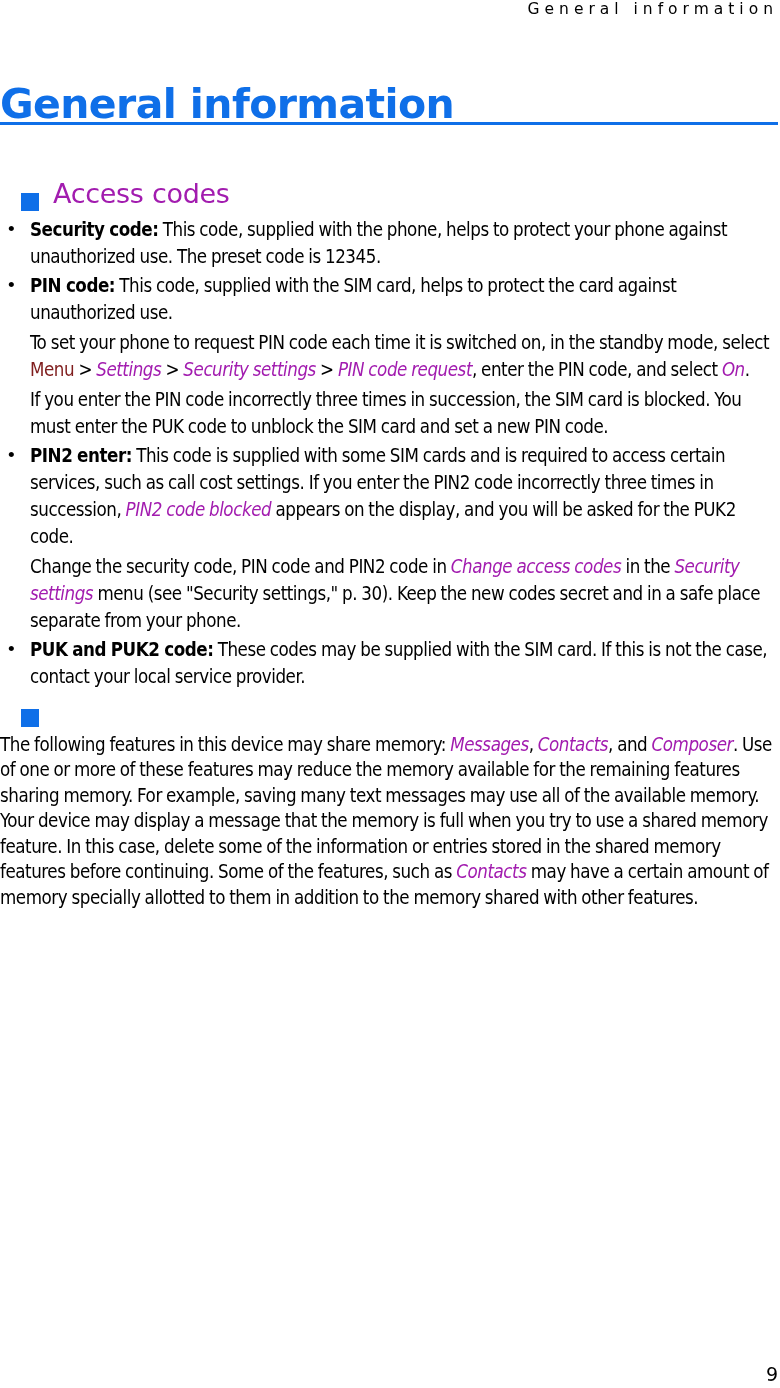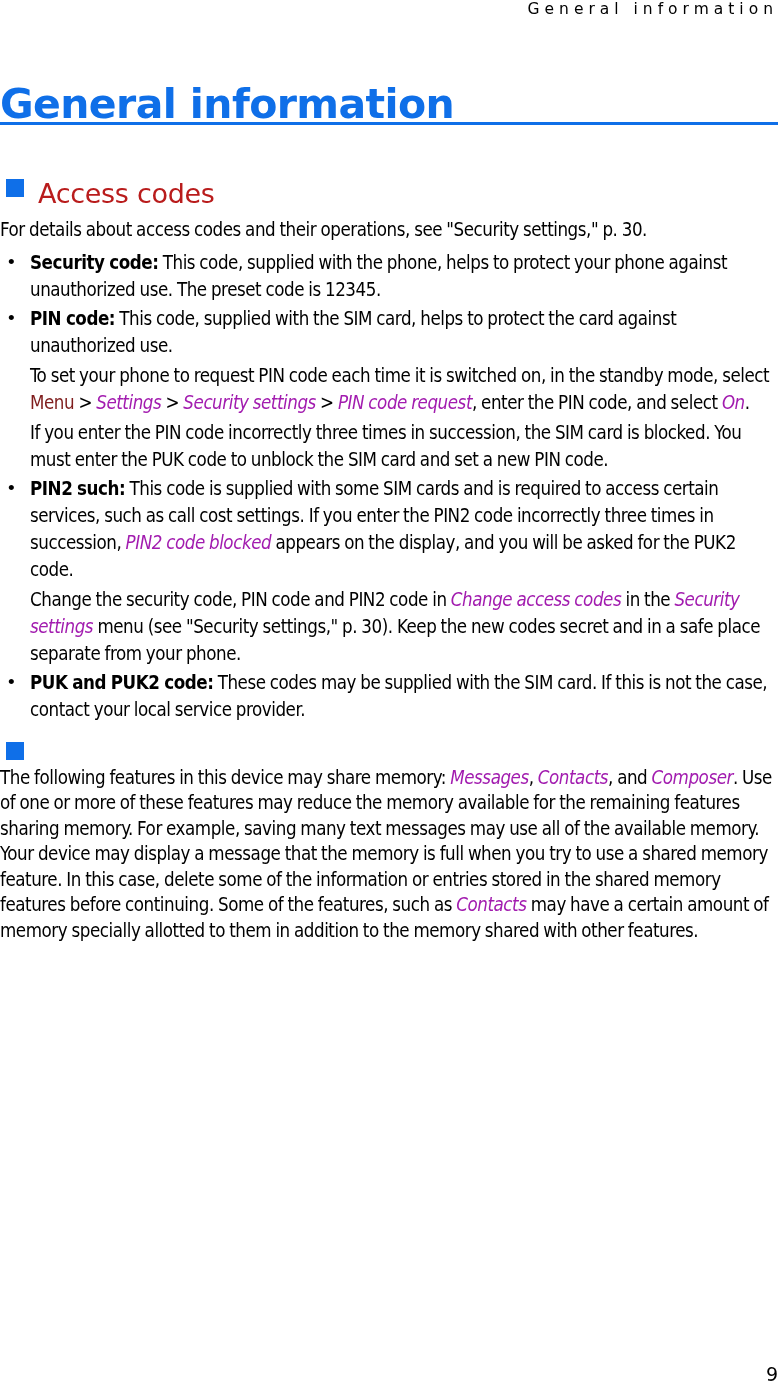--- a/index.html
+++ b/index.html
@@ -59,29 +59,29 @@
 
   
   .content {
     position: absolute;
     top: 178px;
     left: 0px;
     width: 780px;
   }
 
   h2.section-heading {
-    margin: 0 0 6px 0;
+    margin: 0 0 6px 15px;
     font-family: "DejaVu Sans", sans-serif;
     font-size: 27px;
     font-weight: 500;
-    color: #b91c1c;
+    color: #a21caf;
     line-height: 1.18;
     letter-spacing: -0.3px;
     display: flex;
-    align-items: flex-start;
+    align-items: flex-end;
   }
   h2.section-heading .sq {
     display: inline-block;
     width: 18px;
     height: 18px;
     background: #0F6FE8;
     margin-right: 14px;
     margin-left: 6px;
     flex: 0 0 auto;
     position: relative;
@@ -170,33 +170,32 @@
 
   <div class="title-rule"></div>
 
   <div class="content">
 
     <h2 class="section-heading">
       <span class="sq"></span>
       <span>Access codes</span>
     </h2>
 
-    <p class="body-text intro">For details about access codes and their operations, see "Security settings," p. 30.</p>
 
     <ul class="bullets">
       <li>
         <p class="body-text"><span class="lbl">Security code:</span><span> This code, supplied with the phone, helps to protect your phone against unauthorized use. The preset code is 12345.</span></p>
       </li>
       <li>
         <p class="body-text"><span class="lbl">PIN code:</span><span> This code, supplied with the SIM card, helps to protect the card against unauthorized use.</span></p>
         <p class="body-text"><span>To set your phone to request PIN code each time it is switched on, in the standby mode, select </span><span class="ui-ref-upright">Menu</span><span> &gt; </span><span class="ui-ref">Settings</span><span> &gt; </span><span class="ui-ref">Security settings</span><span> &gt; </span><span class="ui-ref">PIN code request</span><span>, enter the PIN code, and select </span><span class="ui-ref">On</span><span>.</span></p>
         <p class="body-text"><span>If you enter the PIN code incorrectly three times in succession, the SIM card is blocked. You must enter the PUK code to unblock the SIM card and set a new PIN code.</span></p>
       </li>
       <li>
-        <p class="body-text"><span class="lbl">PIN2 such:</span><span> This code is supplied with some SIM cards and is required to access certain services, such as call cost settings. If you enter the PIN2 code incorrectly three times in succession, </span><span class="ui-ref">PIN2 code blocked</span><span> appears on the display, and you will be asked for the PUK2 code.</span></p>
+        <p class="body-text"><span class="lbl">PIN2 enter:</span><span> This code is supplied with some SIM cards and is required to access certain services, such as call cost settings. If you enter the PIN2 code incorrectly three times in succession, </span><span class="ui-ref">PIN2 code blocked</span><span> appears on the display, and you will be asked for the PUK2 code.</span></p>
         <p class="body-text"><span>Change the security code, PIN code and PIN2 code in </span><span class="ui-ref">Change access codes</span><span> in the </span><span class="ui-ref">Security settings</span><span> menu (see "Security settings," p. 30). Keep the new codes secret and in a safe place separate from your phone.</span></p>
       </li>
       <li>
         <p class="body-text"><span class="lbl">PUK and PUK2 code:</span><span> These codes may be supplied with the SIM card. If this is not the case, contact your local service provider.</span></p>
       </li>
     </ul>
 
     <div class="shared-block">
       <h2 class="section-heading">
         <span class="sq"></span>

